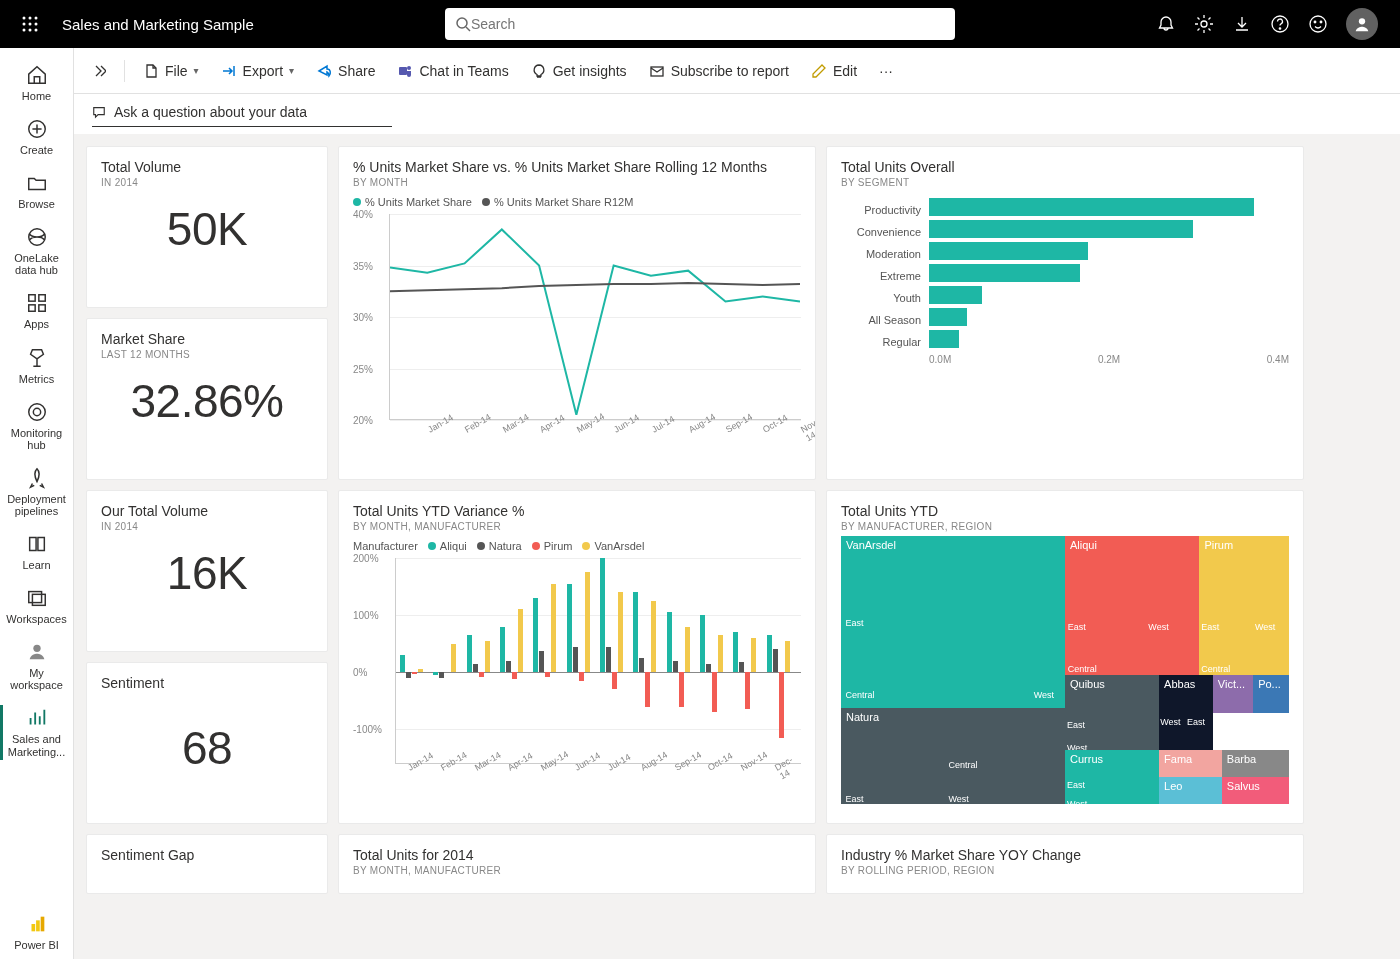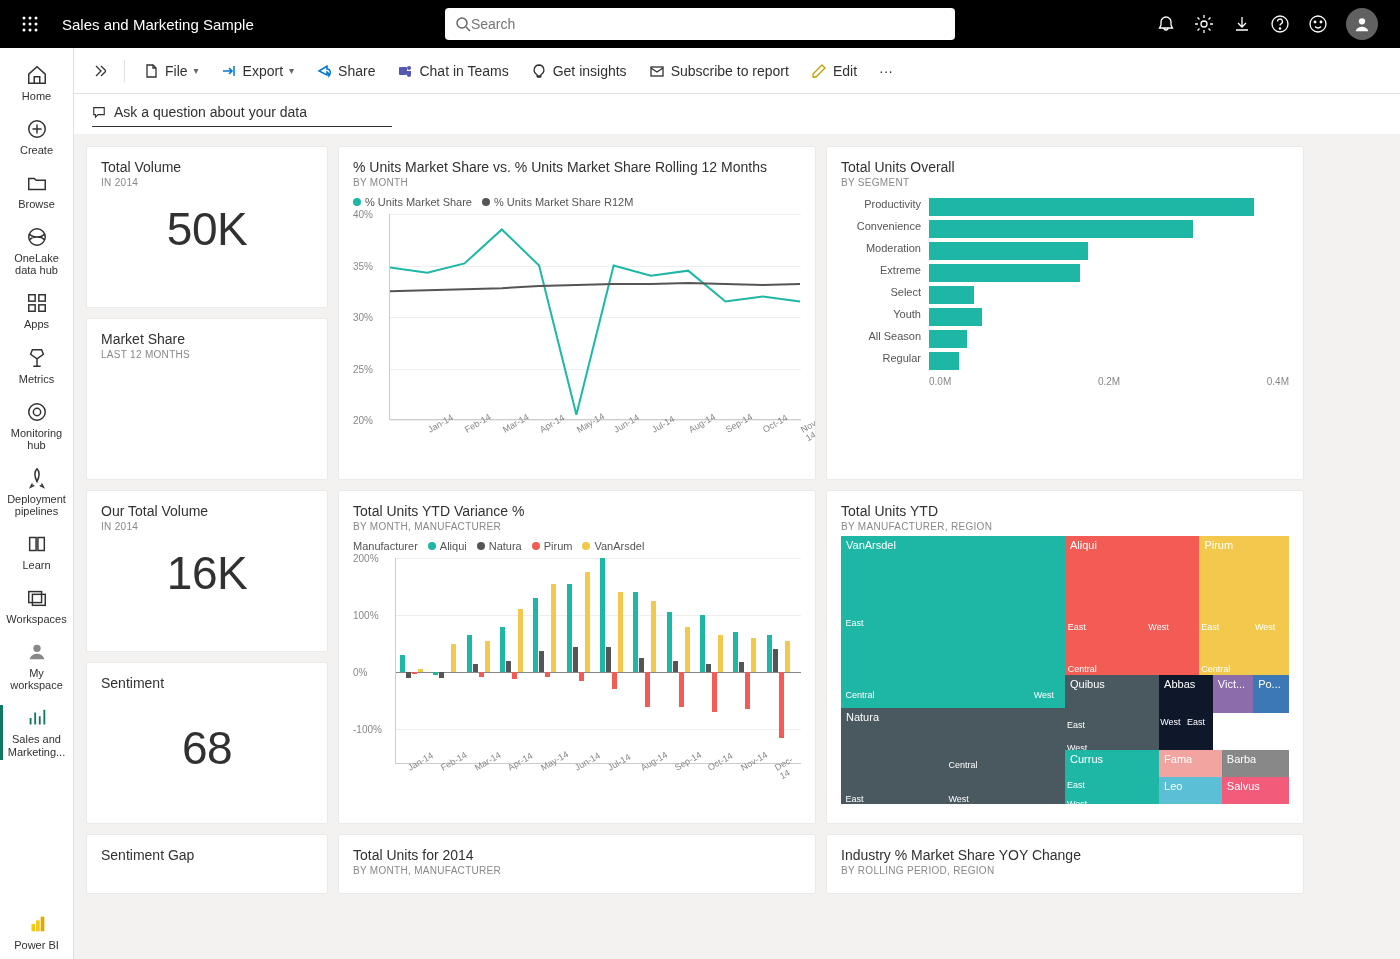--- a/index.html
+++ b/index.html
@@ -48,21 +48,21 @@
 .dot { width: 8px; height: 8px; border-radius: 50%; display: inline-block; }
 
 
 .linechart { position: relative; height: 220px; margin-top: 6px; }
 .ylab { position: absolute; left: 0; font-size: 10px; color: #888; transform: translateY(-50%); }
 .plot { position: absolute; left: 36px; right: 0; top: 0; bottom: 14px; border-left: 1px solid #ccc; border-bottom: 1px solid #ccc; }
 .hline { position: absolute; left: 0; right: 0; border-top: 1px solid #eee; }
 .xlab { position: absolute; bottom: -2px; font-size: 9px; color: #888; transform: rotate(-30deg); transform-origin: left top; }
 
 
-.hbar-row { display: flex; align-items: flex-start; gap: 8px; margin: 4px 0; }
+.hbar-row { display: flex; align-items: flex-end; gap: 8px; margin: 4px 0; }
 .hbar-lbl { width: 80px; text-align: right; font-size: 11px; color: #555; }
 .hbar-bar { height: 18px; background: #1eb7a5; }
 .hbar-axis { display: flex; margin-left: 88px; font-size: 10px; color: #888; justify-content: space-between; margin-top: 6px; }
 
 
 .gbar { position: relative; height: 220px; margin-top: 6px; }
 .gbar .plot { left: 42px; }
 .zero { position: absolute; left: 0; right: 0; border-top: 1px solid #888; }
 .bar { position: absolute; width: 5px; }
 .cat-lbl { position: absolute; bottom: -2px; font-size: 9px; color: #888; transform: rotate(-30deg); transform-origin: left top; }
@@ -366,24 +366,20 @@
           </div>
           <div class="hbar-row">
             <div class="hbar-lbl">Moderation</div>
             <div class="hbar-bar" style="width:158.66666666666666px"></div>
           </div>
           <div class="hbar-row">
             <div class="hbar-lbl">Extreme</div>
             <div class="hbar-bar" style="width:151.11111111111111px"></div>
           </div>
           <div class="hbar-row">
-            <div class="hbar-lbl">Select</div>
-            <div class="hbar-bar" style="width:45.333333333333336px"></div>
-          </div>
-          <div class="hbar-row">
             <div class="hbar-lbl">Youth</div>
             <div class="hbar-bar" style="width:52.88888888888889px"></div>
           </div>
           <div class="hbar-row">
             <div class="hbar-lbl">All Season</div>
             <div class="hbar-bar" style="width:37.77777777777778px"></div>
           </div>
           <div class="hbar-row">
             <div class="hbar-lbl">Regular</div>
             <div class="hbar-bar" style="width:30.222222222222225px"></div>
@@ -392,20 +388,21 @@
             <span>0.0M</span>
             <span>0.2M</span>
             <span>0.4M</span>
           </div>
         </div>
     </div>
 
     <div class="card" style="height:162px">
       <div class="card-title">Market Share</div>
       <div class="card-sub">LAST 12 MONTHS</div>
+      <div class="big">32.86%</div>
     </div>
 
     <div class="card" style="height:162px">
       <div class="card-title">Our Total Volume</div>
       <div class="card-sub">IN 2014</div>
       <div class="big">16K</div>
     </div>
 
     <div class="card" style="height:334px;grid-row:span 2">
       <div class="card-title">Total Units YTD Variance %</div>

